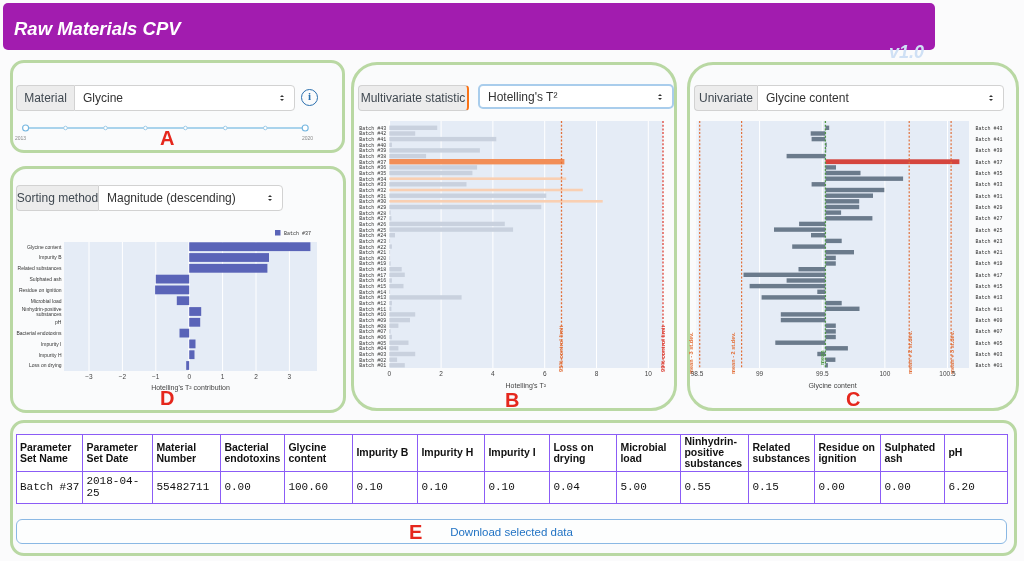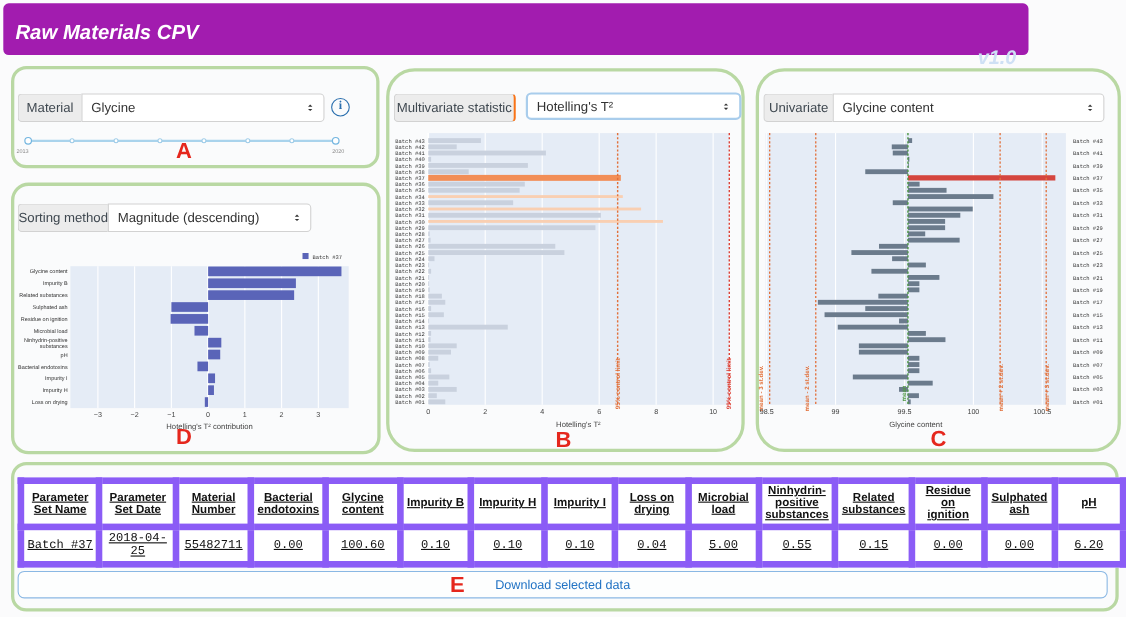--- a/index.html
+++ b/index.html
@@ -8,21 +8,21 @@
 .hdr .v { position:absolute; right:11px; top:19px; font-size:18px; font-weight:bold; color:#cfe0f5;margin-top:20px; }
 .panel { position:absolute; border:3px solid #b9d8a3; background:#fafbfc; }
 .grp { position:absolute; display:flex; height:26px; font-size:12px; }
 .grp .lbl { background:#ececec; border:1px solid #d2d2d2; border-right:none; border-radius:4px 0 0 4px; color:#3f4850; display:flex; align-items:center; justify-content:center; white-space:nowrap; }
 .grp .sel { background:#fff; border:1px solid #d2d2d2; border-radius:0 4px 4px 0; color:#333; display:flex; align-items:center; padding-left:8px; position:relative; }
 .caret { position:absolute; right:10px; top:50%; margin-top:-3px; width:4px; height:6px; }
 .caret:before { content:""; position:absolute; left:0; top:0; border-left:2px solid transparent; border-right:2px solid transparent; border-bottom:2.5px solid #333; }
 .caret:after { content:""; position:absolute; left:0; bottom:0; border-left:2px solid transparent; border-right:2px solid transparent; border-top:2.5px solid #333; }
 .rl { position:absolute; color:#e5271d; font-weight:bold; line-height:1; font-size:20px; font-family:"Liberation Sans", sans-serif; }
 .tbl { position:absolute; left:16px; top:434px; border-collapse:collapse; table-layout:fixed; background:#fff; }
-.tbl th, .tbl td { border:6px solid #8b5cf6; text-align:center; padding:2px 3px; overflow:hidden;text-decoration:underline; }
+.tbl th, .tbl td { border:1px solid #8b5cf6; text-align:left; padding:2px 3px; overflow:hidden; }
 .tbl .hd th { font-size:10.5px; font-weight:bold; height:32px; line-height:1.07; padding-top:1px; padding-bottom:1px; vertical-align:middle; color:#111; }
 .tbl .dt td { font-family:"Liberation Mono", monospace; font-size:11px; height:32px; vertical-align:middle; color:#111; white-space:nowrap; }
 .tbl .dt td.wrap { white-space:normal;margin-top:22px; }
 .btn { position:absolute; left:16px; top:519px; width:991px; height:25px; border:1px solid #8ab8e4; border-radius:6px; background:#fdfefe; color:#2273c4; font-size:11.5px; font-weight:normal; display:flex; align-items:center; justify-content:center; }
 .info { position:absolute; left:301px; top:89px; width:17px; height:17px; border:1.7px solid #2a6fae; border-radius:50%; color:#2a6fae; font-size:11px; font-weight:bold; text-align:center; line-height:13.5px; font-family:"Liberation Serif", serif; }
 </style></head>
 <body>
 <div class="hdr">
     <div class="t">Raw Materials CPV</div>
     <div class="v">v1.0</div>

